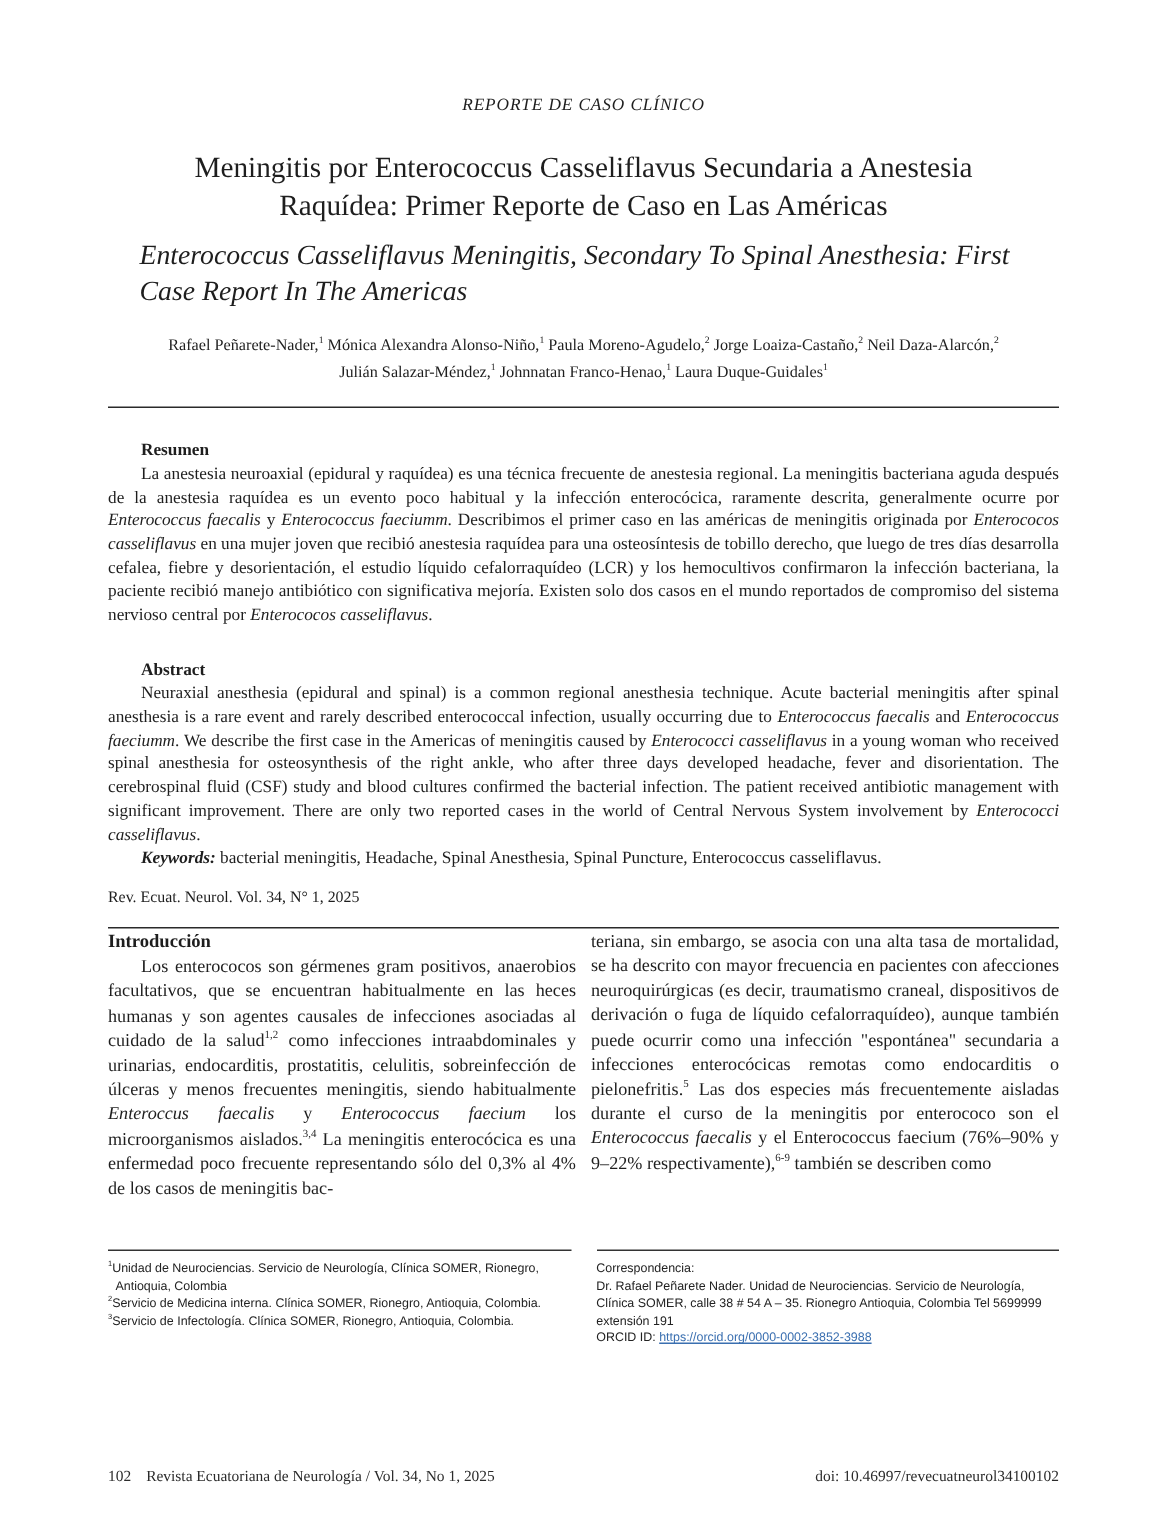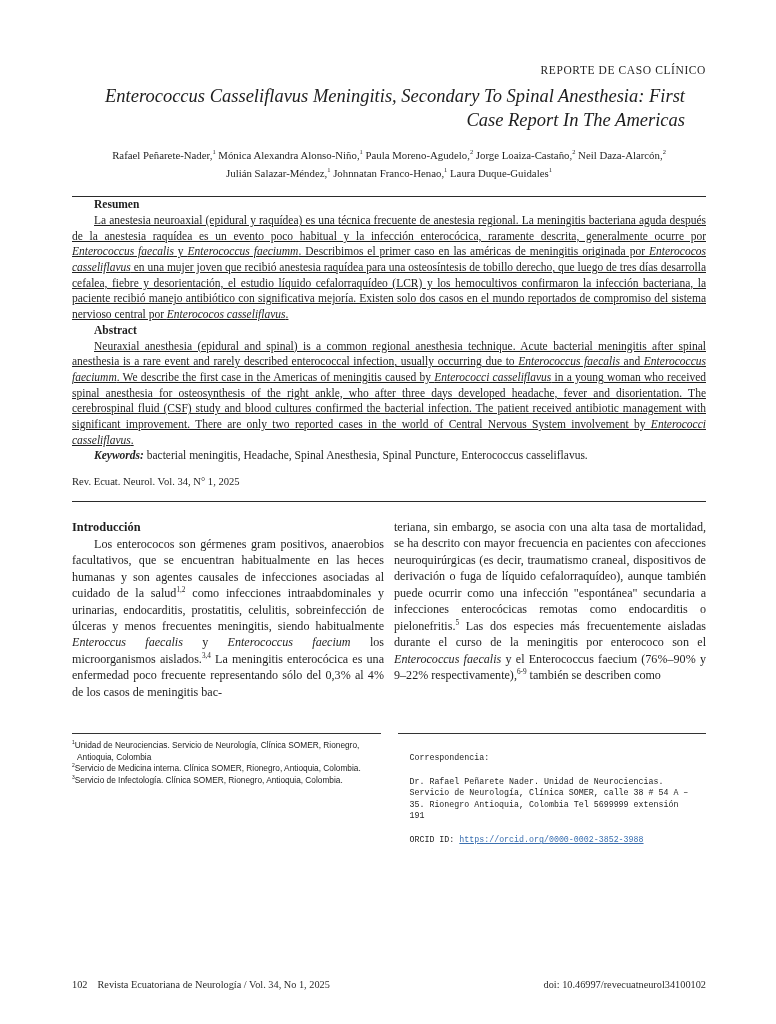--- a/index.html
+++ b/index.html
@@ -8,75 +8,77 @@
     width:776px; height:1024px;
     margin:0 auto;
     background:#ffffff;
     box-sizing:border-box;
     padding:64px 70px 0 72px;
     font-family:"Liberation Serif", serif;
     color:#1e1e1e;
     overflow:hidden;
   }
   .category {
-    text-align:right;
+    text-align:center;
     font-size:11.5px;
     letter-spacing:0.6px;
+    font-style:italic;
   }
   .title-es {
     margin:25px auto 0;
     max-width:602px;
     text-align:center;
     font-size:19.5px;
     line-height:1.28;
     font-weight:normal;
   }
   .title-en {
     margin:9px auto 15px;
     max-width:592px;
-    text-align:right;
+    text-align:left;
     font-style:italic;
     font-size:18.5px;
     line-height:1.28;
     font-weight:normal;
   }
   .authors {
     margin-top:15px;
     text-align:center;
     font-size:10.8px;
     line-height:1.62;
   }
   sup { font-size:0.6em; vertical-align:super; line-height:0; }
   .rule {
     border:none;
     border-top:1.8px solid #2a2a2a;
     margin:14px 0 0 0;
   }
   .abs-block {
+    margin-top:21px;
     font-size:11.5px;
     line-height:1.365;
     text-align:justify;
   }
   .abs-block + .abs-block { }
   .abs-heading {
     font-weight:bold;
     margin:0 0 0 22px;
     font-size:11.5px;
   }
-  .abs-body { margin:0; text-indent:22px;text-decoration:underline; }
+  .abs-body { margin:0; text-indent:22px; }
   .abs-kw { margin:0; text-indent:22px; }
   .journal-ref {
     margin-top:12px;
     text-align:left;
     font-size:10.6px;
   }
   .two-col {
     display:flex;
     gap:10px;
-    margin-top:17px;
+    margin-top:0;
     min-height:200px;
   }
   .col {
     flex:1;
     font-size:12.1px;
     line-height:1.36;
     text-align:justify;
   }
   .col-heading {
     font-weight:bold;
@@ -94,21 +96,21 @@
     flex:1;
     border-top:1.3px solid #333;
     padding-top:6px;
     font-family:"Liberation Sans", sans-serif;
     font-size:8.3px;
     line-height:1.4;
     color:#222;
     text-align:left;
   }
   .footnote { margin:0; padding-left:5px; text-indent:-5px; }
-  .corr-line { margin:12px;font-family:Liberation Mono, monospace; }
+  .corr-line { margin:0; }
   a.link {
     color:#3a6fb0;
     text-decoration:underline;
     cursor:pointer;
   }
   .footer {
     position:absolute;
     left:72px; right:70px; bottom:34px;
     display:flex;
     justify-content:space-between;
@@ -117,20 +119,21 @@
   }
   .footer .pgnum { margin-right:10px;margin-top:15px; }
 </style>
 </head>
 <body>
 
 <div class="page">
 
   <div class="category">REPORTE DE CASO CLÍNICO</div>
 
+  <h1 class="title-es">Meningitis por Enterococcus Casseliflavus Secundaria a Anestesia Raquídea: Primer Reporte de Caso en Las Américas</h1>
   <h2 class="title-en">Enterococcus Casseliflavus Meningitis, Secondary To Spinal Anesthesia: First Case Report In The Americas</h2>
 
   <div class="authors">
     <div><span>Rafael Peñarete-Nader,</span><sup>1</sup><span> Mónica Alexandra Alonso-Niño,</span><sup>1</sup><span> Paula Moreno-Agudelo,</span><sup>2</sup><span> Jorge Loaiza-Castaño,</span><sup>2</sup><span> Neil Daza-Alarcón,</span><sup>2</sup></div>
     <div><span>Julián Salazar-Méndez,</span><sup>1</sup><span> Johnnatan Franco-Henao,</span><sup>1</sup><span> Laura Duque-Guidales</span><sup>1</sup></div>
   </div>
 
   <hr class="rule">
 
   <div class="abs-block">

